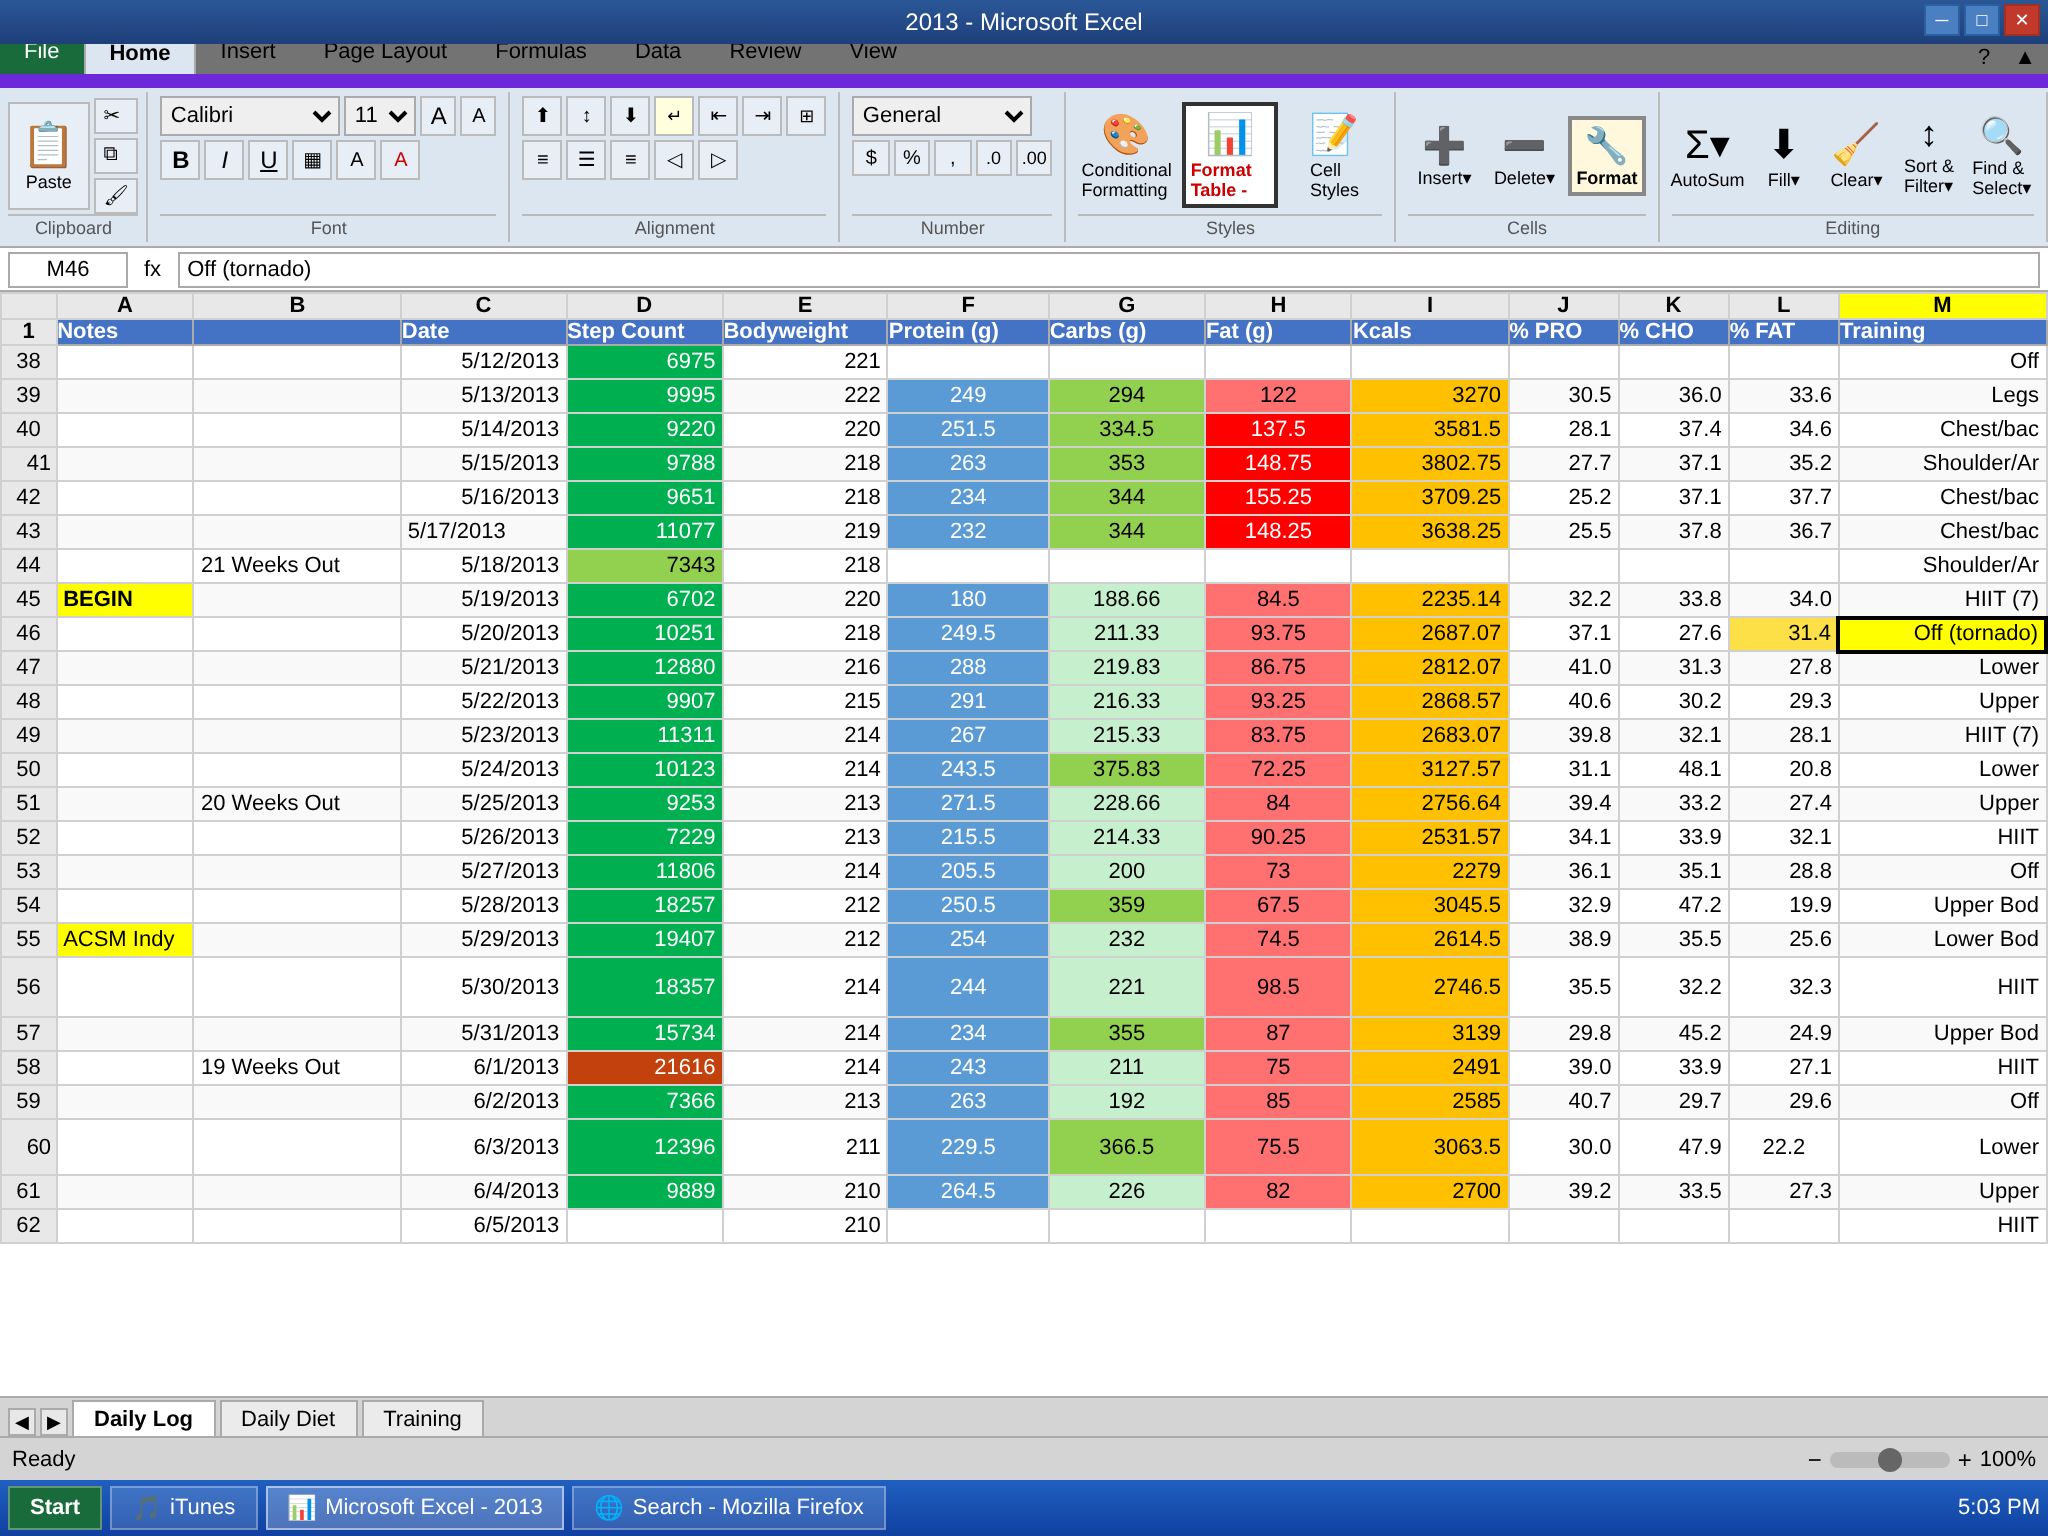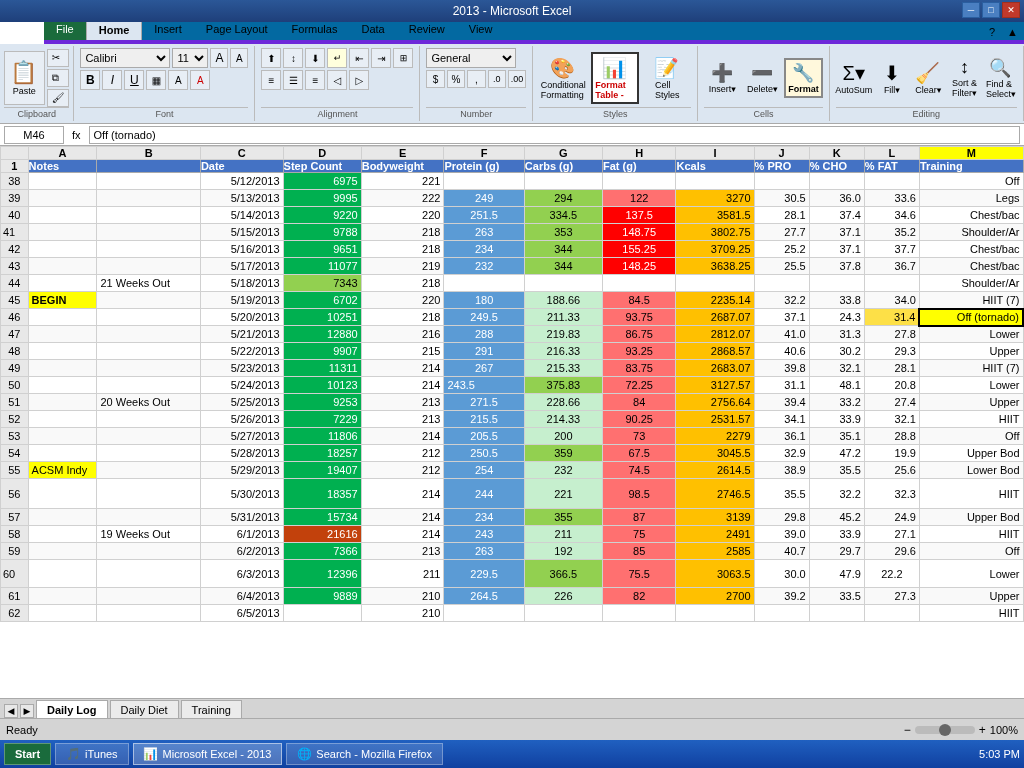--- a/index.html
+++ b/index.html
@@ -12,21 +12,21 @@
 
   <div style="background:linear-gradient(to bottom,#2b5797,#1e3f7a); color:white; height:22px; display:flex; align-items:center; justify-content:center; font-size:12px; position:relative;">
     <span>2013 - Microsoft Excel</span>
     <div style="position:absolute; right:4px; top:2px; display:flex; gap:2px;">
       <div style="width:18px;height:16px;background:#4a7fc1;border:1px solid #2a5fa0;color:white;font-size:9px;display:flex;align-items:center;justify-content:center;cursor:pointer;">─</div>
       <div style="width:18px;height:16px;background:#4a7fc1;border:1px solid #2a5fa0;color:white;font-size:9px;display:flex;align-items:center;justify-content:center;cursor:pointer;">□</div>
       <div style="width:18px;height:16px;background:#c0392b;border:1px solid #a03020;color:white;font-size:9px;display:flex;align-items:center;justify-content:center;cursor:pointer;">✕</div>
     </div>
   </div>
 
-  <div style="display:flex; background:#0369a1; height:22px; align-items:flex-end; border-bottom:4px solid #6d28d9;margin-left:44px;">
+  <div style="display:flex; background:#737373; height:22px; align-items:flex-end; border-bottom:7px solid #6d28d9;">
     <div style="padding:3px 12px; background:#1a6b3c; color:white; height:22px; display:flex; align-items:center; font-size:11px; cursor:pointer;">
       <span>File</span>
     </div>
     <div style="padding:3px 12px; background:#dce6f1; border:1px solid #aaa; border-bottom:none; height:22px; display:flex; align-items:center; font-size:11px; cursor:pointer; font-weight:bold;">
       <span>Home</span>
     </div>
     <div style="padding:3px 12px; height:22px; display:flex; align-items:center; font-size:11px; cursor:pointer;">
       <span>Insert</span>
     </div>
     <div style="padding:3px 12px; height:22px; display:flex; align-items:center; font-size:11px; cursor:pointer;">
@@ -289,21 +289,21 @@
               <td style="border: 1px solid rgb(208, 208, 208); height: 17px; padding: 1px 3px; white-space: nowrap; overflow: hidden; text-overflow: ellipsis; background-color: rgb(91, 155, 213); color: white; text-align: center; font-size: 11px;">251.5</td>
               <td style="border: 1px solid rgb(208, 208, 208); height: 17px; padding: 1px 3px; white-space: nowrap; overflow: hidden; text-overflow: ellipsis; background-color: rgb(146, 208, 80); text-align: center; font-size: 11px;">334.5</td>
               <td style="border: 1px solid rgb(208, 208, 208); height: 17px; padding: 1px 3px; white-space: nowrap; overflow: hidden; text-overflow: ellipsis; background-color: rgb(255, 0, 0); color: white; text-align: center; font-size: 11px;">137.5</td>
               <td style="border: 1px solid rgb(208, 208, 208); height: 17px; padding: 1px 3px; white-space: nowrap; overflow: hidden; text-overflow: ellipsis; background-color: rgb(255, 192, 0); text-align: right; font-size: 11px;">3581.5</td>
               <td style="border: 1px solid rgb(208, 208, 208); height: 17px; padding: 1px 3px; white-space: nowrap; overflow: hidden; text-overflow: ellipsis; background-color: rgb(255, 255, 255); text-align: right; font-size: 11px;">28.1</td>
               <td style="border: 1px solid rgb(208, 208, 208); height: 17px; padding: 1px 3px; white-space: nowrap; overflow: hidden; text-overflow: ellipsis; background-color: rgb(255, 255, 255); text-align: right; font-size: 11px;">37.4</td>
               <td style="border: 1px solid rgb(208, 208, 208); height: 17px; padding: 1px 3px; white-space: nowrap; overflow: hidden; text-overflow: ellipsis; background-color: rgb(255, 255, 255); text-align: right; font-size: 11px;">34.6</td>
               <td style="border: 1px solid rgb(208, 208, 208); height: 17px; padding: 1px 3px; white-space: nowrap; overflow: hidden; text-overflow: ellipsis; background-color: rgb(255, 255, 255); text-align: right; font-size: 11px;">Chest/bac</td>
             </tr>
             <tr>
-              <td style="background: rgb(232, 232, 232); border: 1px solid rgb(208, 208, 208); text-align: left; font-size: 11px; height: 17px; padding: 1px 2px;">41</td>
+              <td style="background: rgb(232, 232, 232); border: 1px solid rgb(208, 208, 208); text-align: right; font-size: 11px; height: 17px; padding: 1px 2px;">41</td>
               <td style="border: 1px solid rgb(208, 208, 208); height: 17px; padding: 1px 3px; white-space: nowrap; overflow: hidden; text-overflow: ellipsis; background-color: rgb(249, 249, 249); font-weight: normal; font-size: 11px;"></td>
               <td style="border: 1px solid rgb(208, 208, 208); height: 17px; padding: 1px 3px; white-space: nowrap; overflow: hidden; text-overflow: ellipsis; background-color: rgb(249, 249, 249); font-size: 11px;"></td>
               <td style="border: 1px solid rgb(208, 208, 208); height: 17px; padding: 1px 3px; white-space: nowrap; overflow: hidden; text-overflow: ellipsis; background-color: rgb(249, 249, 249); font-size: 11px; text-align: right;">5/15/2013</td>
               <td style="border: 1px solid rgb(208, 208, 208); height: 17px; padding: 1px 3px; white-space: nowrap; overflow: hidden; text-overflow: ellipsis; background-color: rgb(0, 176, 80); color: white; text-align: right; font-size: 11px;">9788</td>
               <td style="border: 1px solid rgb(208, 208, 208); height: 17px; padding: 1px 3px; white-space: nowrap; overflow: hidden; text-overflow: ellipsis; background-color: rgb(249, 249, 249); text-align: right; font-size: 11px;">218</td>
               <td style="border: 1px solid rgb(208, 208, 208); height: 17px; padding: 1px 3px; white-space: nowrap; overflow: hidden; text-overflow: ellipsis; background-color: rgb(91, 155, 213); color: white; text-align: center; font-size: 11px;">263</td>
               <td style="border: 1px solid rgb(208, 208, 208); height: 17px; padding: 1px 3px; white-space: nowrap; overflow: hidden; text-overflow: ellipsis; background-color: rgb(146, 208, 80); text-align: center; font-size: 11px;">353</td>
               <td style="border: 1px solid rgb(208, 208, 208); height: 17px; padding: 1px 3px; white-space: nowrap; overflow: hidden; text-overflow: ellipsis; background-color: rgb(255, 0, 0); color: white; text-align: center; font-size: 11px;">148.75</td>
               <td style="border: 1px solid rgb(208, 208, 208); height: 17px; padding: 1px 3px; white-space: nowrap; overflow: hidden; text-overflow: ellipsis; background-color: rgb(255, 192, 0); text-align: right; font-size: 11px;">3802.75</td>
               <td style="border: 1px solid rgb(208, 208, 208); height: 17px; padding: 1px 3px; white-space: nowrap; overflow: hidden; text-overflow: ellipsis; background-color: rgb(249, 249, 249); text-align: right; font-size: 11px;">27.7</td>
@@ -324,21 +324,21 @@
               <td style="border: 1px solid rgb(208, 208, 208); height: 17px; padding: 1px 3px; white-space: nowrap; overflow: hidden; text-overflow: ellipsis; background-color: rgb(255, 192, 0); text-align: right; font-size: 11px;">3709.25</td>
               <td style="border: 1px solid rgb(208, 208, 208); height: 17px; padding: 1px 3px; white-space: nowrap; overflow: hidden; text-overflow: ellipsis; background-color: rgb(255, 255, 255); text-align: right; font-size: 11px;">25.2</td>
               <td style="border: 1px solid rgb(208, 208, 208); height: 17px; padding: 1px 3px; white-space: nowrap; overflow: hidden; text-overflow: ellipsis; background-color: rgb(255, 255, 255); text-align: right; font-size: 11px;">37.1</td>
               <td style="border: 1px solid rgb(208, 208, 208); height: 17px; padding: 1px 3px; white-space: nowrap; overflow: hidden; text-overflow: ellipsis; background-color: rgb(255, 255, 255); text-align: right; font-size: 11px;">37.7</td>
               <td style="border: 1px solid rgb(208, 208, 208); height: 17px; padding: 1px 3px; white-space: nowrap; overflow: hidden; text-overflow: ellipsis; background-color: rgb(255, 255, 255); text-align: right; font-size: 11px;">Chest/bac</td>
             </tr>
             <tr>
               <td style="background: rgb(232, 232, 232); border: 1px solid rgb(208, 208, 208); text-align: center; font-size: 11px; height: 17px; padding: 1px 2px;">43</td>
               <td style="border: 1px solid rgb(208, 208, 208); height: 17px; padding: 1px 3px; white-space: nowrap; overflow: hidden; text-overflow: ellipsis; background-color: rgb(249, 249, 249); font-weight: normal; font-size: 11px;"></td>
               <td style="border: 1px solid rgb(208, 208, 208); height: 17px; padding: 1px 3px; white-space: nowrap; overflow: hidden; text-overflow: ellipsis; background-color: rgb(249, 249, 249); font-size: 11px;"></td>
-              <td style="border: 1px solid rgb(208, 208, 208); height: 17px; padding: 1px 3px; white-space: nowrap; overflow: hidden; text-overflow: ellipsis; background-color: rgb(249, 249, 249); font-size: 11px; text-align: right;">5/17/2013</td>
+              <td style="border: 1px solid rgb(208, 208, 208); height: 17px; padding: 1px 3px; white-space: nowrap; overflow: hidden; text-overflow: ellipsis; background-color: rgb(249, 249, 249); font-size: 11px; ">5/17/2013</td>
               <td style="border: 1px solid rgb(208, 208, 208); height: 17px; padding: 1px 3px; white-space: nowrap; overflow: hidden; text-overflow: ellipsis; background-color: rgb(0, 176, 80); color: white; text-align: right; font-size: 11px;">11077</td>
               <td style="border: 1px solid rgb(208, 208, 208); height: 17px; padding: 1px 3px; white-space: nowrap; overflow: hidden; text-overflow: ellipsis; background-color: rgb(249, 249, 249); text-align: right; font-size: 11px;">219</td>
               <td style="border: 1px solid rgb(208, 208, 208); height: 17px; padding: 1px 3px; white-space: nowrap; overflow: hidden; text-overflow: ellipsis; background-color: rgb(91, 155, 213); color: white; text-align: center; font-size: 11px;">232</td>
               <td style="border: 1px solid rgb(208, 208, 208); height: 17px; padding: 1px 3px; white-space: nowrap; overflow: hidden; text-overflow: ellipsis; background-color: rgb(146, 208, 80); text-align: center; font-size: 11px;">344</td>
               <td style="border: 1px solid rgb(208, 208, 208); height: 17px; padding: 1px 3px; white-space: nowrap; overflow: hidden; text-overflow: ellipsis; background-color: rgb(255, 0, 0); color: white; text-align: center; font-size: 11px;">148.25</td>
               <td style="border: 1px solid rgb(208, 208, 208); height: 17px; padding: 1px 3px; white-space: nowrap; overflow: hidden; text-overflow: ellipsis; background-color: rgb(255, 192, 0); text-align: right; font-size: 11px;">3638.25</td>
               <td style="border: 1px solid rgb(208, 208, 208); height: 17px; padding: 1px 3px; white-space: nowrap; overflow: hidden; text-overflow: ellipsis; background-color: rgb(249, 249, 249); text-align: right; font-size: 11px;">25.5</td>
               <td style="border: 1px solid rgb(208, 208, 208); height: 17px; padding: 1px 3px; white-space: nowrap; overflow: hidden; text-overflow: ellipsis; background-color: rgb(249, 249, 249); text-align: right; font-size: 11px;">37.8</td>
               <td style="border: 1px solid rgb(208, 208, 208); height: 17px; padding: 1px 3px; white-space: nowrap; overflow: hidden; text-overflow: ellipsis; background-color: rgb(249, 249, 249); text-align: right; font-size: 11px;">36.7</td>
               <td style="border: 1px solid rgb(208, 208, 208); height: 17px; padding: 1px 3px; white-space: nowrap; overflow: hidden; text-overflow: ellipsis; background-color: rgb(249, 249, 249); text-align: right; font-size: 11px;">Chest/bac</td>
@@ -380,21 +380,21 @@
               <td style="border: 1px solid rgb(208, 208, 208); height: 17px; padding: 1px 3px; white-space: nowrap; overflow: hidden; text-overflow: ellipsis; background-color: rgb(255, 255, 255); font-weight: normal; font-size: 11px;"></td>
               <td style="border: 1px solid rgb(208, 208, 208); height: 17px; padding: 1px 3px; white-space: nowrap; overflow: hidden; text-overflow: ellipsis; background-color: rgb(255, 255, 255); font-size: 11px;"></td>
               <td style="border: 1px solid rgb(208, 208, 208); height: 17px; padding: 1px 3px; white-space: nowrap; overflow: hidden; text-overflow: ellipsis; background-color: rgb(255, 255, 255); font-size: 11px; text-align: right;">5/20/2013</td>
               <td style="border: 1px solid rgb(208, 208, 208); height: 17px; padding: 1px 3px; white-space: nowrap; overflow: hidden; text-overflow: ellipsis; background-color: rgb(0, 176, 80); color: white; text-align: right; font-size: 11px;">10251</td>
               <td style="border: 1px solid rgb(208, 208, 208); height: 17px; padding: 1px 3px; white-space: nowrap; overflow: hidden; text-overflow: ellipsis; background-color: rgb(255, 255, 255); text-align: right; font-size: 11px;">218</td>
               <td style="border: 1px solid rgb(208, 208, 208); height: 17px; padding: 1px 3px; white-space: nowrap; overflow: hidden; text-overflow: ellipsis; background-color: rgb(91, 155, 213); color: white; text-align: center; font-size: 11px;">249.5</td>
               <td style="border: 1px solid rgb(208, 208, 208); height: 17px; padding: 1px 3px; white-space: nowrap; overflow: hidden; text-overflow: ellipsis; background-color: rgb(198, 239, 206); text-align: center; font-size: 11px;">211.33</td>
               <td style="border: 1px solid rgb(208, 208, 208); height: 17px; padding: 1px 3px; white-space: nowrap; overflow: hidden; text-overflow: ellipsis; background-color: rgb(255, 112, 112); text-align: center; font-size: 11px;">93.75</td>
               <td style="border: 1px solid rgb(208, 208, 208); height: 17px; padding: 1px 3px; white-space: nowrap; overflow: hidden; text-overflow: ellipsis; background-color: rgb(255, 192, 0); text-align: right; font-size: 11px;">2687.07</td>
               <td style="border: 1px solid rgb(208, 208, 208); height: 17px; padding: 1px 3px; white-space: nowrap; overflow: hidden; text-overflow: ellipsis; background-color: rgb(255, 255, 255); text-align: right; font-size: 11px;">37.1</td>
-              <td style="border: 1px solid rgb(208, 208, 208); height: 17px; padding: 1px 3px; white-space: nowrap; overflow: hidden; text-overflow: ellipsis; background-color: rgb(255, 255, 255); text-align: right; font-size: 11px;">24.3</td>
+              <td style="border: 1px solid rgb(208, 208, 208); height: 17px; padding: 1px 3px; white-space: nowrap; overflow: hidden; text-overflow: ellipsis; background-color: rgb(255, 255, 255); text-align: right; font-size: 11px;">27.6</td>
               <td style="border: 1px solid rgb(208, 208, 208); height: 17px; padding: 1px 3px; white-space: nowrap; overflow: hidden; text-overflow: ellipsis; background-color: #fde047; text-align: right; font-size: 11px;">31.4</td>
               <td style="border: 2px solid rgb(0, 0, 0); height: 17px; padding: 1px 3px; white-space: nowrap; overflow: hidden; text-overflow: ellipsis; background-color: rgb(255, 255, 0); text-align: right; font-size: 11px;">Off (tornado)</td>
             </tr>
             <tr>
               <td style="background: rgb(232, 232, 232); border: 1px solid rgb(208, 208, 208); text-align: center; font-size: 11px; height: 17px; padding: 1px 2px;">47</td>
               <td style="border: 1px solid rgb(208, 208, 208); height: 17px; padding: 1px 3px; white-space: nowrap; overflow: hidden; text-overflow: ellipsis; background-color: rgb(249, 249, 249); font-weight: normal; font-size: 11px;"></td>
               <td style="border: 1px solid rgb(208, 208, 208); height: 17px; padding: 1px 3px; white-space: nowrap; overflow: hidden; text-overflow: ellipsis; background-color: rgb(249, 249, 249); font-size: 11px;"></td>
               <td style="border: 1px solid rgb(208, 208, 208); height: 17px; padding: 1px 3px; white-space: nowrap; overflow: hidden; text-overflow: ellipsis; background-color: rgb(249, 249, 249); font-size: 11px; text-align: right;">5/21/2013</td>
               <td style="border: 1px solid rgb(208, 208, 208); height: 17px; padding: 1px 3px; white-space: nowrap; overflow: hidden; text-overflow: ellipsis; background-color: rgb(0, 176, 80); color: white; text-align: right; font-size: 11px;">12880</td>
               <td style="border: 1px solid rgb(208, 208, 208); height: 17px; padding: 1px 3px; white-space: nowrap; overflow: hidden; text-overflow: ellipsis; background-color: rgb(249, 249, 249); text-align: right; font-size: 11px;">216</td>
@@ -439,21 +439,21 @@
               <td style="border: 1px solid rgb(208, 208, 208); height: 17px; padding: 1px 3px; white-space: nowrap; overflow: hidden; text-overflow: ellipsis; background-color: rgb(249, 249, 249); text-align: right; font-size: 11px;">28.1</td>
               <td style="border: 1px solid rgb(208, 208, 208); height: 17px; padding: 1px 3px; white-space: nowrap; overflow: hidden; text-overflow: ellipsis; background-color: rgb(249, 249, 249); text-align: right; font-size: 11px;">HIIT (7)</td>
             </tr>
             <tr>
               <td style="background: rgb(232, 232, 232); border: 1px solid rgb(208, 208, 208); text-align: center; font-size: 11px; height: 17px; padding: 1px 2px;">50</td>
               <td style="border: 1px solid rgb(208, 208, 208); height: 17px; padding: 1px 3px; white-space: nowrap; overflow: hidden; text-overflow: ellipsis; background-color: rgb(255, 255, 255); font-weight: normal; font-size: 11px;"></td>
               <td style="border: 1px solid rgb(208, 208, 208); height: 17px; padding: 1px 3px; white-space: nowrap; overflow: hidden; text-overflow: ellipsis; background-color: rgb(255, 255, 255); font-size: 11px;"></td>
               <td style="border: 1px solid rgb(208, 208, 208); height: 17px; padding: 1px 3px; white-space: nowrap; overflow: hidden; text-overflow: ellipsis; background-color: rgb(255, 255, 255); font-size: 11px; text-align: right;">5/24/2013</td>
               <td style="border: 1px solid rgb(208, 208, 208); height: 17px; padding: 1px 3px; white-space: nowrap; overflow: hidden; text-overflow: ellipsis; background-color: rgb(0, 176, 80); color: white; text-align: right; font-size: 11px;">10123</td>
               <td style="border: 1px solid rgb(208, 208, 208); height: 17px; padding: 1px 3px; white-space: nowrap; overflow: hidden; text-overflow: ellipsis; background-color: rgb(255, 255, 255); text-align: right; font-size: 11px;">214</td>
-              <td style="border: 1px solid rgb(208, 208, 208); height: 17px; padding: 1px 3px; white-space: nowrap; overflow: hidden; text-overflow: ellipsis; background-color: rgb(91, 155, 213); color: white; font-size: 11px;">243.5</td>
+              <td style="border: 1px solid rgb(208, 208, 208); height: 17px; padding: 1px 3px; white-space: nowrap; overflow: hidden; text-overflow: ellipsis; background-color: rgb(91, 155, 213); color: white; text-align: center; font-size: 11px;">243.5</td>
               <td style="border: 1px solid rgb(208, 208, 208); height: 17px; padding: 1px 3px; white-space: nowrap; overflow: hidden; text-overflow: ellipsis; background-color: rgb(146, 208, 80); text-align: center; font-size: 11px;">375.83</td>
               <td style="border: 1px solid rgb(208, 208, 208); height: 17px; padding: 1px 3px; white-space: nowrap; overflow: hidden; text-overflow: ellipsis; background-color: rgb(255, 112, 112); text-align: center; font-size: 11px;">72.25</td>
               <td style="border: 1px solid rgb(208, 208, 208); height: 17px; padding: 1px 3px; white-space: nowrap; overflow: hidden; text-overflow: ellipsis; background-color: rgb(255, 192, 0); text-align: right; font-size: 11px;">3127.57</td>
               <td style="border: 1px solid rgb(208, 208, 208); height: 17px; padding: 1px 3px; white-space: nowrap; overflow: hidden; text-overflow: ellipsis; background-color: rgb(255, 255, 255); text-align: right; font-size: 11px;">31.1</td>
               <td style="border: 1px solid rgb(208, 208, 208); height: 17px; padding: 1px 3px; white-space: nowrap; overflow: hidden; text-overflow: ellipsis; background-color: rgb(255, 255, 255); text-align: right; font-size: 11px;">48.1</td>
               <td style="border: 1px solid rgb(208, 208, 208); height: 17px; padding: 1px 3px; white-space: nowrap; overflow: hidden; text-overflow: ellipsis; background-color: rgb(255, 255, 255); text-align: right; font-size: 11px;">20.8</td>
               <td style="border: 1px solid rgb(208, 208, 208); height: 17px; padding: 1px 3px; white-space: nowrap; overflow: hidden; text-overflow: ellipsis; background-color: rgb(255, 255, 255); text-align: right; font-size: 11px;">Lower</td>
             </tr>
             <tr>
               <td style="background: rgb(232, 232, 232); border: 1px solid rgb(208, 208, 208); text-align: center; font-size: 11px; height: 17px; padding: 1px 2px;">51</td>
@@ -593,21 +593,21 @@
               <td style="border: 1px solid rgb(208, 208, 208); height: 17px; padding: 1px 3px; white-space: nowrap; overflow: hidden; text-overflow: ellipsis; background-color: rgb(91, 155, 213); color: white; text-align: center; font-size: 11px;">263</td>
               <td style="border: 1px solid rgb(208, 208, 208); height: 17px; padding: 1px 3px; white-space: nowrap; overflow: hidden; text-overflow: ellipsis; background-color: rgb(198, 239, 206); text-align: center; font-size: 11px;">192</td>
               <td style="border: 1px solid rgb(208, 208, 208); height: 17px; padding: 1px 3px; white-space: nowrap; overflow: hidden; text-overflow: ellipsis; background-color: rgb(255, 112, 112); text-align: center; font-size: 11px;">85</td>
               <td style="border: 1px solid rgb(208, 208, 208); height: 17px; padding: 1px 3px; white-space: nowrap; overflow: hidden; text-overflow: ellipsis; background-color: rgb(255, 192, 0); text-align: right; font-size: 11px;">2585</td>
               <td style="border: 1px solid rgb(208, 208, 208); height: 17px; padding: 1px 3px; white-space: nowrap; overflow: hidden; text-overflow: ellipsis; background-color: rgb(249, 249, 249); text-align: right; font-size: 11px;">40.7</td>
               <td style="border: 1px solid rgb(208, 208, 208); height: 17px; padding: 1px 3px; white-space: nowrap; overflow: hidden; text-overflow: ellipsis; background-color: rgb(249, 249, 249); text-align: right; font-size: 11px;">29.7</td>
               <td style="border: 1px solid rgb(208, 208, 208); height: 17px; padding: 1px 3px; white-space: nowrap; overflow: hidden; text-overflow: ellipsis; background-color: rgb(249, 249, 249); text-align: right; font-size: 11px;">29.6</td>
               <td style="border: 1px solid rgb(208, 208, 208); height: 17px; padding: 1px 3px; white-space: nowrap; overflow: hidden; text-overflow: ellipsis; background-color: rgb(249, 249, 249); text-align: right; font-size: 11px;">Off</td>
             </tr>
             <tr>
-              <td style="background: rgb(232, 232, 232); border: 1px solid rgb(208, 208, 208); text-align: left; font-size: 11px; height: 28px; padding: 1px 2px;">60</td>
+              <td style="background: rgb(232, 232, 232); border: 1px solid rgb(208, 208, 208); text-align: right; font-size: 11px; height: 28px; padding: 1px 2px;">60</td>
               <td style="border: 1px solid rgb(208, 208, 208); height: 17px; padding: 1px 3px; white-space: nowrap; overflow: hidden; text-overflow: ellipsis; background-color: rgb(255, 255, 255); font-weight: normal; font-size: 11px;"></td>
               <td style="border: 1px solid rgb(208, 208, 208); height: 17px; padding: 1px 3px; white-space: nowrap; overflow: hidden; text-overflow: ellipsis; background-color: rgb(255, 255, 255); font-size: 11px;"></td>
               <td style="border: 1px solid rgb(208, 208, 208); height: 17px; padding: 1px 3px; white-space: nowrap; overflow: hidden; text-overflow: ellipsis; background-color: rgb(255, 255, 255); font-size: 11px; text-align: right;">6/3/2013</td>
               <td style="border: 1px solid rgb(208, 208, 208); height: 17px; padding: 1px 3px; white-space: nowrap; overflow: hidden; text-overflow: ellipsis; background-color: rgb(0, 176, 80); color: white; text-align: right; font-size: 11px;">12396</td>
               <td style="border: 1px solid rgb(208, 208, 208); height: 17px; padding: 1px 3px; white-space: nowrap; overflow: hidden; text-overflow: ellipsis; background-color: rgb(255, 255, 255); text-align: right; font-size: 11px;">211</td>
               <td style="border: 1px solid rgb(208, 208, 208); height: 17px; padding: 1px 3px; white-space: nowrap; overflow: hidden; text-overflow: ellipsis; background-color: rgb(91, 155, 213); color: white; text-align: center; font-size: 11px;">229.5</td>
               <td style="border: 1px solid rgb(208, 208, 208); height: 17px; padding: 1px 3px; white-space: nowrap; overflow: hidden; text-overflow: ellipsis; background-color: rgb(146, 208, 80); text-align: center; font-size: 11px;">366.5</td>
               <td style="border: 1px solid rgb(208, 208, 208); height: 17px; padding: 1px 3px; white-space: nowrap; overflow: hidden; text-overflow: ellipsis; background-color: rgb(255, 112, 112); text-align: center; font-size: 11px;">75.5</td>
               <td style="border: 1px solid rgb(208, 208, 208); height: 17px; padding: 1px 3px; white-space: nowrap; overflow: hidden; text-overflow: ellipsis; background-color: rgb(255, 192, 0); text-align: right; font-size: 11px;">3063.5</td>
               <td style="border: 1px solid rgb(208, 208, 208); height: 17px; padding: 1px 3px; white-space: nowrap; overflow: hidden; text-overflow: ellipsis; background-color: rgb(255, 255, 255); text-align: right; font-size: 11px;">30.0</td>

